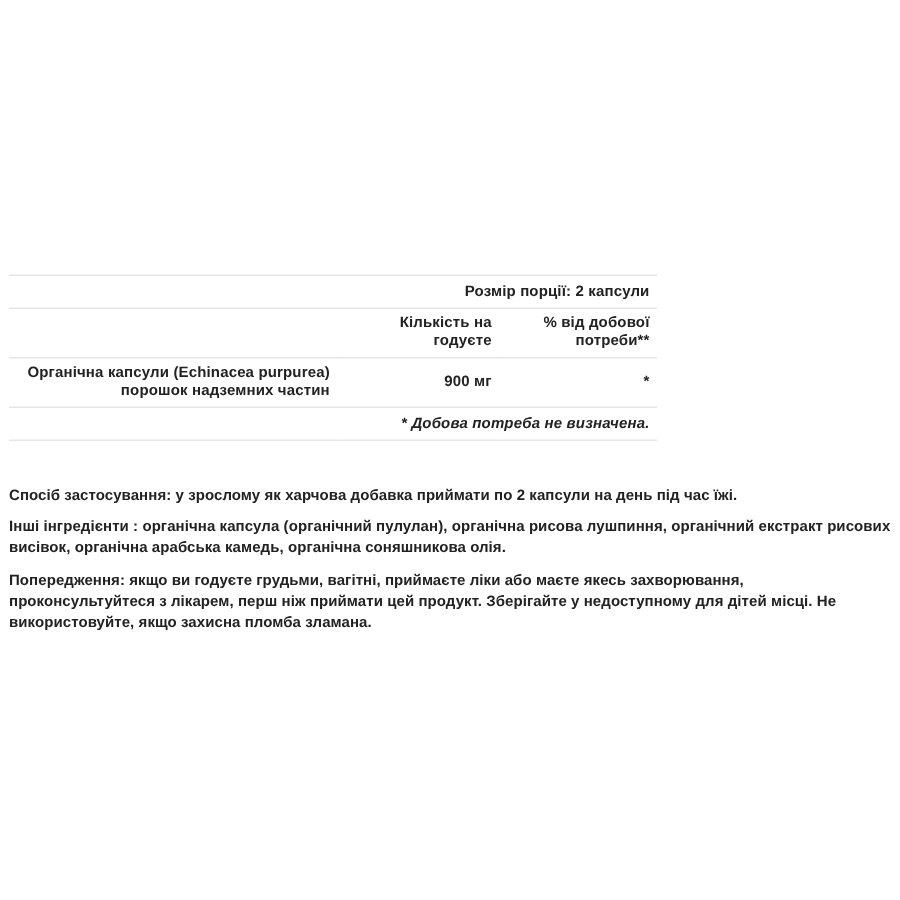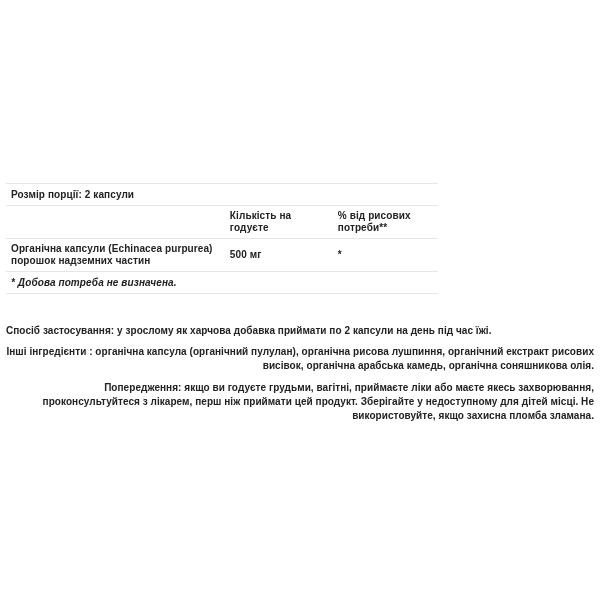--- a/index.html
+++ b/index.html
@@ -16,20 +16,21 @@
       font-size: 10px;
       position: relative;
     }
     .facts {
       position: absolute;
       left: 6px;
       top: 183px;
       width: 432px;
       border-collapse: collapse;
       font-weight: 600;
+      text-align: right;
     }
     .facts td {
       border-top: 1px solid #e6e6e6;
       padding: 0 5px;
       vertical-align: middle;
       line-height: 12px;
       letter-spacing: 0.1px;
     }
     .facts tr.row-bottom td {
       border-bottom: 1px solid #e6e6e6;
@@ -43,39 +44,39 @@
     .para {
       position: absolute;
       left: 6px;
       width: 588px;
       font-weight: 600;
       line-height: 14px;
       margin: 0;
       letter-spacing: 0.05px;
     }
     #p-usage { top: 324px; }
-    #p-ingredients { top: 345px; text-align: right; }
-    #p-warning { top: 381px; text-align: right; }
+    #p-ingredients { top: 345px; }
+    #p-warning { top: 381px; }
   </style>
 </head>
 <body>
 
 <table class="facts">
   <tbody>
       <tr class="h21">
     <td colspan="3">Розмір порції: 2 капсули</td>
   </tr>
   <tr class="h33">
     <td class="col1"></td>
     <td class="col2">Кількість на годуєте</td>
-    <td class="col3">% від рисових потреби**</td>
+    <td class="col3">% від добової потреби**</td>
   </tr>
   <tr class="h33">
     <td class="col1">Органічна капсули (Echinacea purpurea) порошок надземних частин</td>
-    <td class="col2">500 мг</td>
+    <td class="col2">900 мг</td>
     <td class="col3">*</td>
   </tr>
   <tr class="h21 row-bottom">
     <td colspan="3">* Добова потреба не визначена.</td>
   </tr>
 </tbody>
   </table>
 
 <p class="para" id="p-usage">Спосіб застосування: у зрослому як харчова добавка приймати по 2 капсули на день під час їжі.</p>
 <p class="para" id="p-ingredients">Інші інгредієнти : органічна капсула (органічний пулулан), органічна рисова лушпиння, органічний екстракт рисових висівок, органічна арабська камедь, органічна соняшникова олія.</p>

